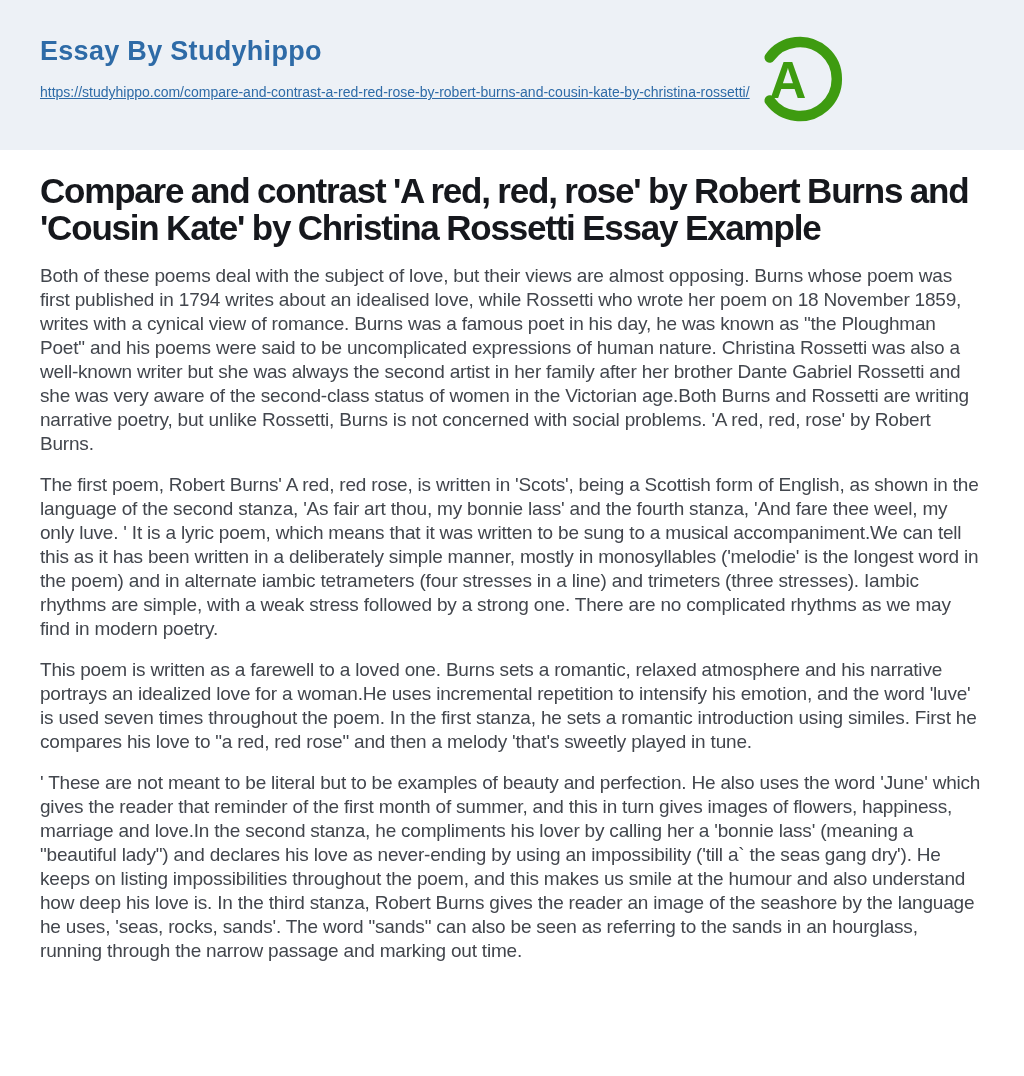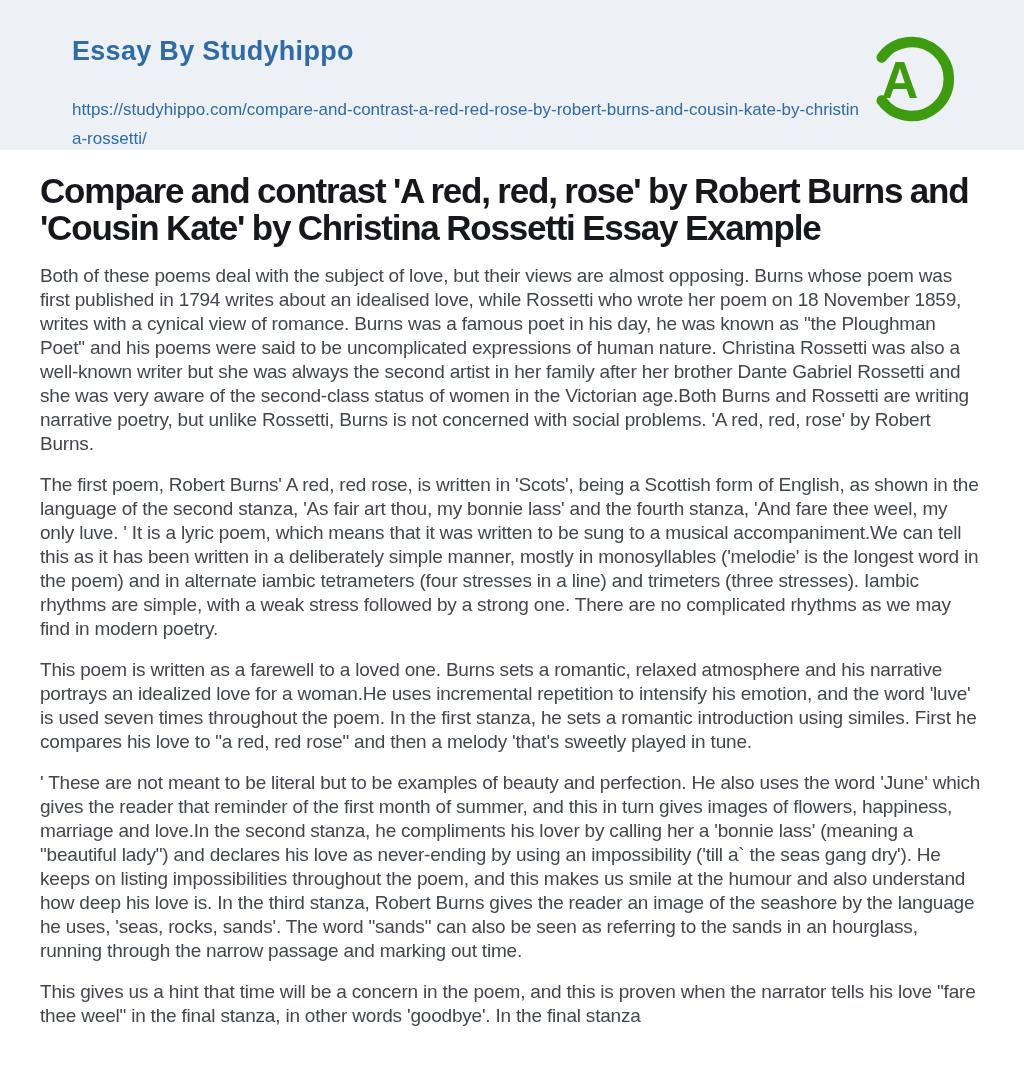--- a/index.html
+++ b/index.html
@@ -11,42 +11,43 @@
     position: relative;
   }
   .page { width: 1024px; min-height: 1076px; background: #ffffff; }
 
   
   header.site-header {
     background: #edf1f6;
     width: 100%;
     height: 150px;
     display: flex;
-    justify-content: center;
+    justify-content: flex-start;
     align-items: flex-start;
     padding: 36px 34px 0 40px;
   }
   .brand {
     color: #2e6ba7;
     font-size: 27px;
     font-weight: 700;
     letter-spacing: 0.3px;
     line-height: 1.15;
     cursor: pointer;
   }
   .page-url {
-    margin-top: 28px;
+    margin-top: 11px;
     max-width: 790px;
     color: #2e6ba7;
-    font-size: 17px;
+    font-size: 14px;
     line-height: 29px;
     font-weight: 500;
     overflow-wrap: break-word;
     word-break: break-all;
     cursor: pointer;
+    text-decoration: underline;
   }
   .logo-wrap {
     width: 96px;
     height: 96px;
     flex: 0 0 auto;
     margin-top: -5px;
   }
 
   
   main.article {
@@ -93,17 +94,16 @@
 
   <main class="article">
     <h1 class="essay-title">Compare and contrast 'A red, red, rose' by Robert Burns and 'Cousin Kate' by Christina Rossetti Essay Example</h1>
 
     <div class="article-body">
 
     <p>Both of these poems deal with the subject of love, but their views are almost opposing. Burns whose poem was first published in 1794 writes about an idealised love, while Rossetti who wrote her poem on 18 November 1859, writes with a cynical view of romance. Burns was a famous poet in his day, he was known as "the Ploughman Poet" and his poems were said to be uncomplicated expressions of human nature. Christina Rossetti was also a well-known writer but she was always the second artist in her family after her brother Dante Gabriel Rossetti and she was very aware of the second-class status of women in the Victorian age.Both Burns and Rossetti are writing narrative poetry, but unlike Rossetti, Burns is not concerned with social problems. 'A red, red, rose' by Robert Burns.</p>
         <p>The first poem, Robert Burns' A red, red rose, is written in 'Scots', being a Scottish form of English, as shown in the language of the second stanza, 'As fair art thou, my bonnie lass' and the fourth stanza, 'And fare thee weel, my only luve. ' It is a lyric poem, which means that it was written to be sung to a musical accompaniment.We can tell this as it has been written in a deliberately simple manner, mostly in monosyllables ('melodie' is the longest word in the poem) and in alternate iambic tetrameters (four stresses in a line) and trimeters (three stresses). Iambic rhythms are simple, with a weak stress followed by a strong one. There are no complicated rhythms as we may find in modern poetry.</p>
         <p>This poem is written as a farewell to a loved one. Burns sets a romantic, relaxed atmosphere and his narrative portrays an idealized love for a woman.He uses incremental repetition to intensify his emotion, and the word 'luve' is used seven times throughout the poem. In the first stanza, he sets a romantic introduction using similes. First he compares his love to "a red, red rose" and then a melody 'that's sweetly played in tune.</p>
         <p>' These are not meant to be literal but to be examples of beauty and perfection. He also uses the word 'June' which gives the reader that reminder of the first month of summer, and this in turn gives images of flowers, happiness, marriage and love.In the second stanza, he compliments his lover by calling her a 'bonnie lass' (meaning a "beautiful lady") and declares his love as never-ending by using an impossibility ('till a` the seas gang dry'). He keeps on listing impossibilities throughout the poem, and this makes us smile at the humour and also understand how deep his love is. In the third stanza, Robert Burns gives the reader an image of the seashore by the language he uses, 'seas, rocks, sands'. The word "sands" can also be seen as referring to the sands in an hourglass, running through the narrow passage and marking out time.</p>
-        <p>This gives us a hint that time will be a concern in the poem, and this is proven when the narrator tells his love "fare thee weel" in the final stanza, in other words 'goodbye'. In the final stanza</p>
       </div>
   </main>
 
 </div>
 
 </body></html>

